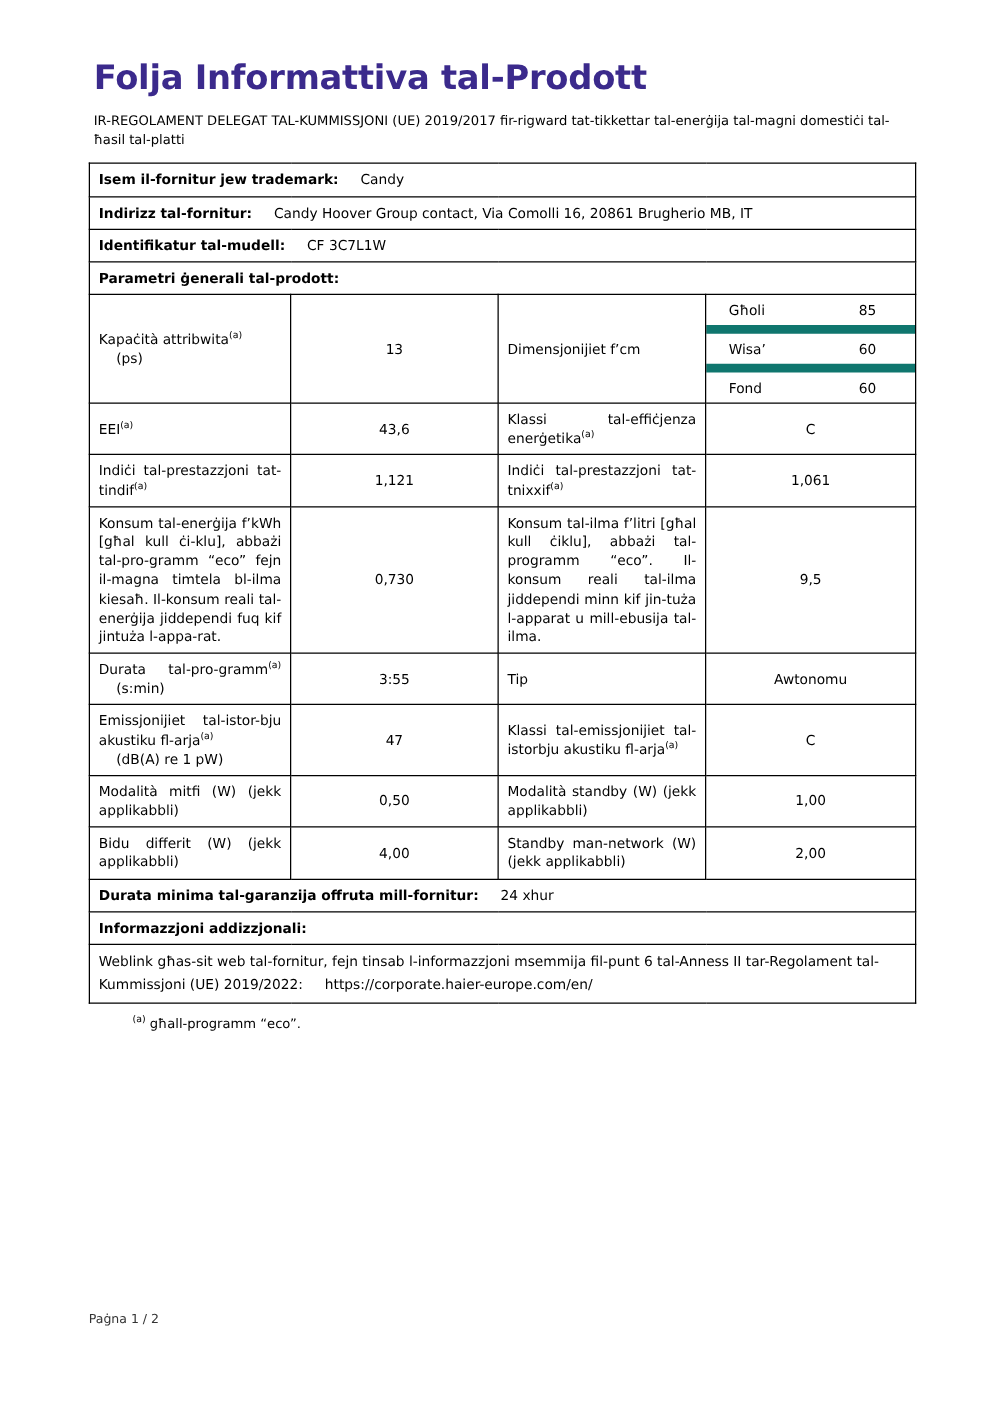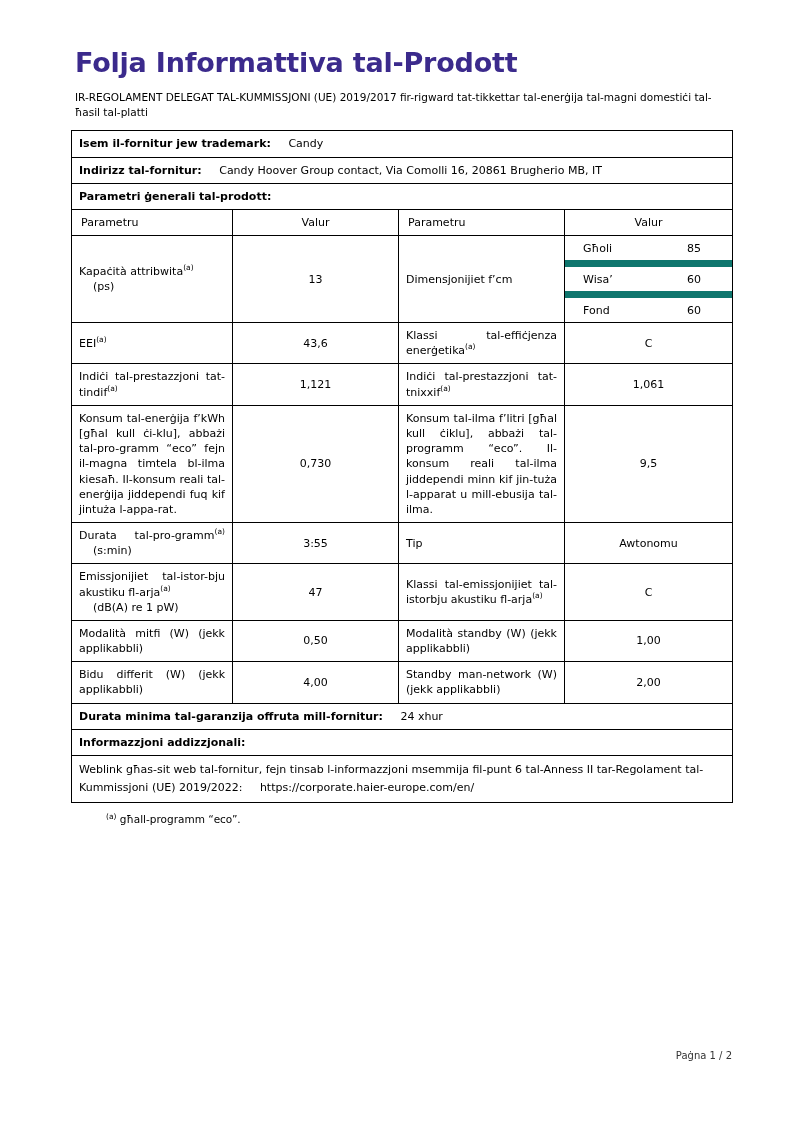--- a/index.html
+++ b/index.html
@@ -113,21 +113,20 @@
     margin-top: 10px;
     font-size: 10.5px;
     padding-left: 4px;
     margin-left: 31px;
   }
   .footer {
     position: absolute;
     left: 71px;
     top: 1050px;
     width: 661px;
-    text-align: right;
     font-size: 10px;
     color: #333333;
   }
   .indent-2 { padding-left: 14px; display: inline-block; }
 </style>
 </head>
 <body>
 
 <div class="page">
   <div class="sheet">
@@ -152,31 +151,31 @@
           </td>
         </tr>
 
         <tr>
           <td colspan="4" class="full">
             <span class="row-label">Indirizz tal-fornitur:</span>
             <span class="indent-2">Candy Hoover Group contact, Via Comolli 16, 20861 Brugherio MB, IT</span>
           </td>
         </tr>
 
+        <tr>
+          <td colspan="4" class="full">
+            <span class="row-label">Identifikatur tal-mudell:</span>
+            <span class="indent-2">CF 3C7L1W</span>
+          </td>
+        </tr>
 
         <tr>
           <td colspan="4" class="full row-label">Parametri ġenerali tal-prodott:</td>
         </tr>
 
-        <tr class="hdr">
-          <td class="p">Parametru</td>
-          <td>Valur</td>
-          <td class="p">Parametru</td>
-          <td>Valur</td>
-        </tr>
 
         <tr>
           <td class="justify">
             <span>Kapaċità attribwita</span><sup>(a)</sup><br>
             <span class="indent-2">(ps)</span>
           </td>
           <td class="ctr">13</td>
           <td class="justify">Dimensjonijiet f’cm</td>
           <td class="cell-nopad">
             <table class="dims">

